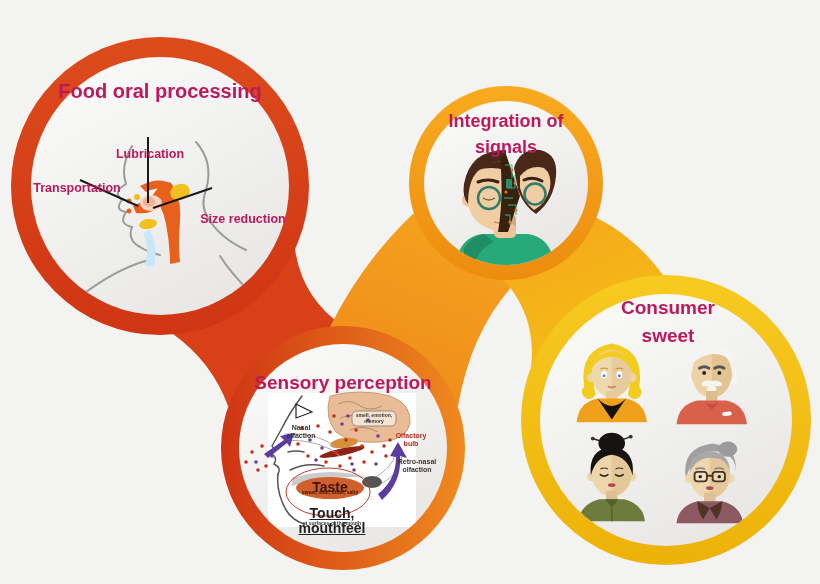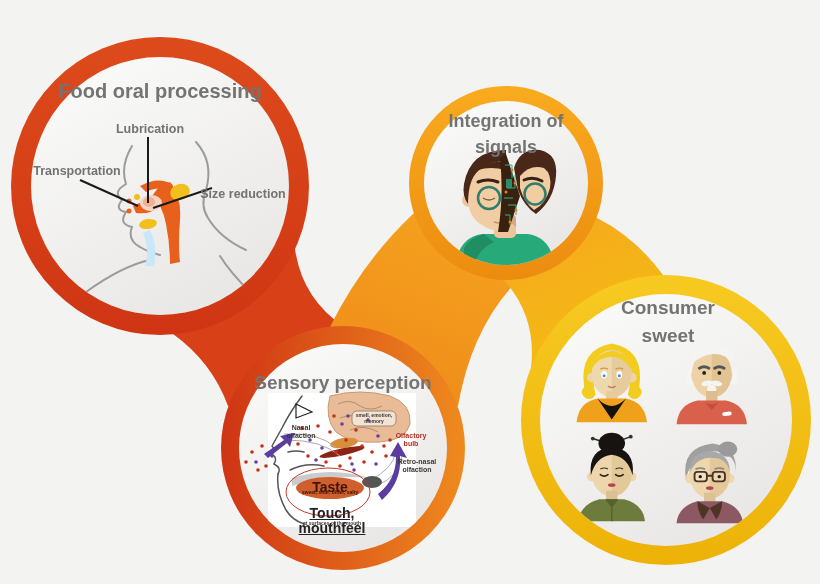--- a/index.html
+++ b/index.html
@@ -4,26 +4,26 @@
 <style>
   html,body{margin:0;padding:0;}
   body{
     width:820px;height:584px;overflow:hidden;
     background:#f3f3f1;
     font-family:"Liberation Sans", sans-serif;
   }
   .stage{position:relative;width:820px;height:584px;}
   .stage svg{position:absolute;left:0;top:0;}
   .lbl{
-    position:absolute;color:#737373;text-align:center;
+    position:absolute;color:#be185d;text-align:center;
     font-weight:bold;line-height:1.15;
   }
   .title-lg{font-size:20px;}
   .title-md{font-size:18px;line-height:1.45;}
-  .ptr{font-size:12.5px;}
+  .ptr{font-size:12.5px;margin-top:25px;}
   .tiny{font-weight:bold;color:#3a3530;line-height:1.1;}
   .t7{font-size:7px;}
   .t8{font-size:14px;}
   .t5{font-size:5px;font-weight:bold;}
   .red-txt{color:#b02c1e;}
   .taste-txt{color:#3d1405;}
 </style>
 </head>
 <body>
 
@@ -315,21 +315,21 @@
       <path d="M 10,96 Q 12,78 32,73 L 58,73 Q 78,78 80,96 Z" fill="#8c5862"></path>
       <path d="M 32,73 L 45,80 L 38,92 Q 32,84 32,73 Z" fill="#4e3424"></path>
       <path d="M 58,73 L 45,80 L 52,92 Q 58,84 58,73 Z" fill="#4e3424"></path>
     </g>
   </g>
 </svg>
 
 <div class="lbl title-lg" style="left:40px;top:80px;width:240px;">Food oral processing</div>
 
 <div class="lbl ptr" style="left:90px;top:122px;width:120px;">Lubrication</div>
-<div class="lbl ptr" style="left:17px;top:164px;width:120px;">Transportation</div>
+<div class="lbl ptr" style="left:17px;top:156px;width:120px;">Transportation</div>
 <div class="lbl ptr" style="left:183px;top:187px;width:120px;">Size reduction</div>
 
 <div class="lbl title-lg" style="left:243px;top:372px;width:200px;font-size:19px;">Sensory perception</div>
 
 <div class="lbl title-md" style="left:436px;top:108px;width:140px;">Integration of signals</div>
 
 <div class="lbl title-md" style="left:596px;top:294px;width:144px;font-size:19px;">Consumer sweet</div>
 
 <div class="lbl tiny t7" style="left:278px;top:424px;width:46px;">Nasal olfaction</div>
 <div class="lbl tiny t5" style="left:353px;top:413px;width:42px;">smell, emotion, memory</div>

